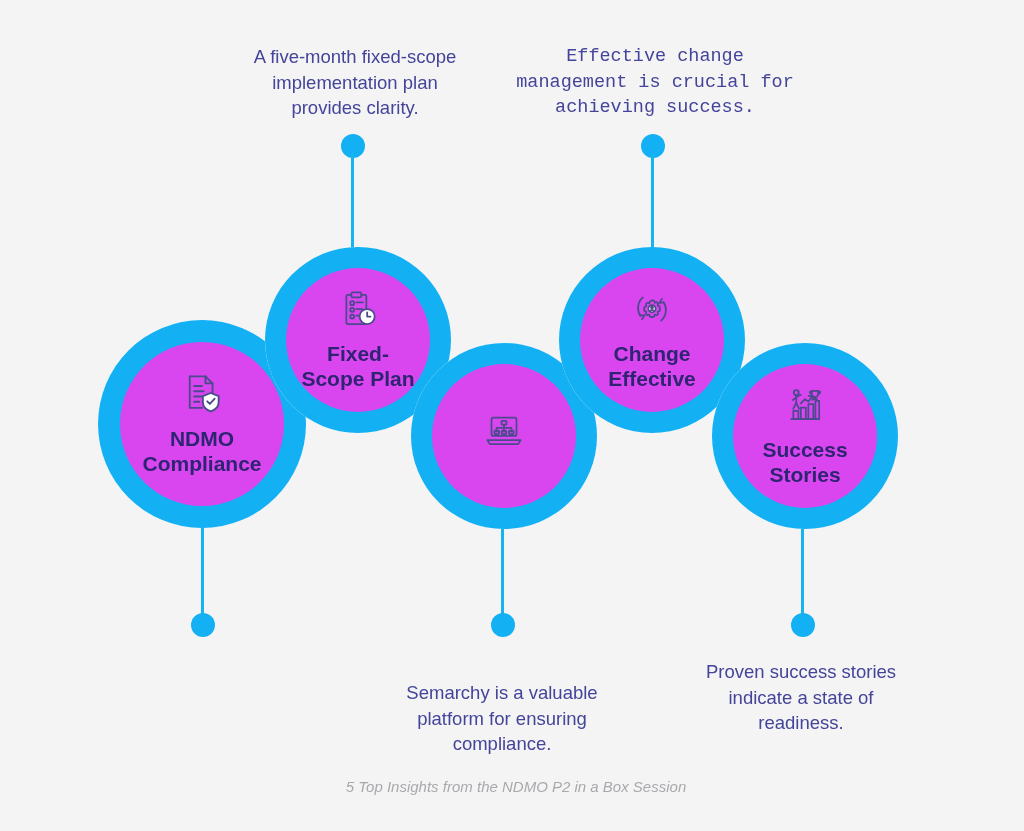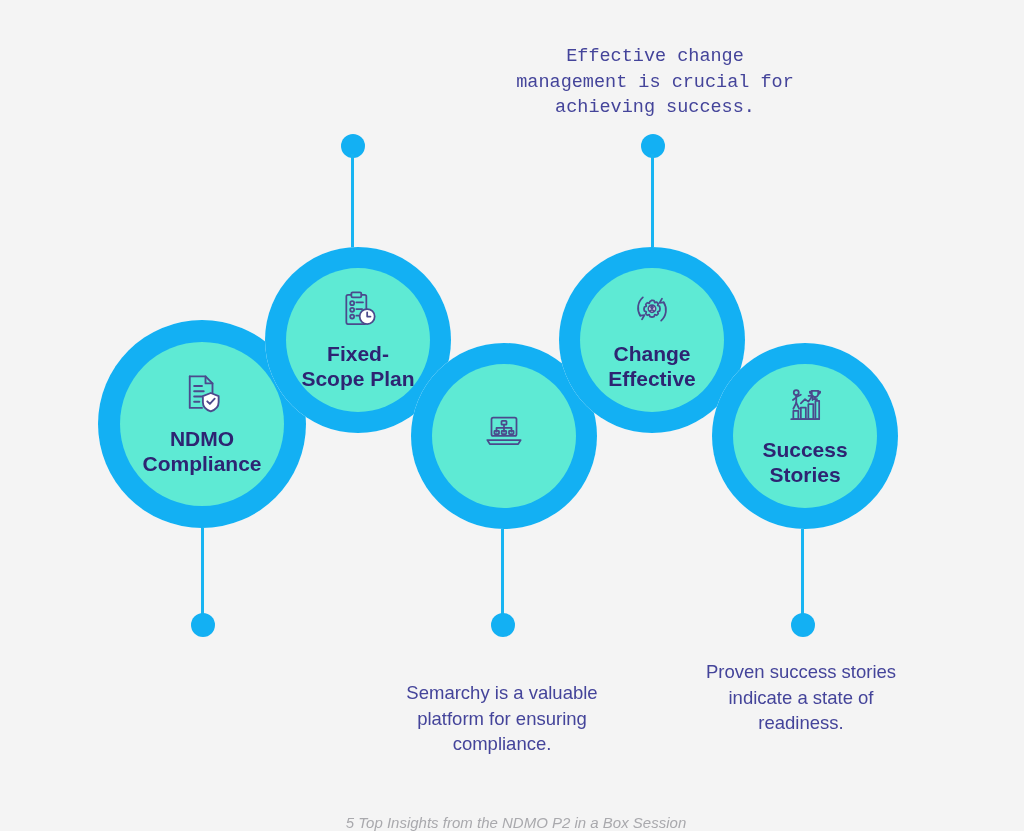--- a/index.html
+++ b/index.html
@@ -57,21 +57,21 @@
   }
   .node .ring-fill {
     position: absolute;
     inset: 0;
     border-radius: 50%;
     background: #13b0f3;
   }
   .node .inner {
     position: absolute;
     border-radius: 50%;
-    background: #5eead4;
+    background: #d946ef;
     display: flex;
     flex-direction: column;
     align-items: center;
     justify-content: center;
     text-align: center;
   }
   .node-icon {
     display: block;
     margin-bottom: 9px;
   }
@@ -94,20 +94,23 @@
     font-size: 15px;
     color: #a9a9ad;
     font-family: "Liberation Sans", sans-serif;
   }
 </style>
 </head>
 <body>
 
 <div id="canvas">
 
+  <div class="callout" style="left:216px; top:44px; width:278px;">A five-month fixed-scope
+implementation plan
+provides clarity.</div>
 
   <div class="callout" style="left:516px; top:44px; width:278px;font-family:Liberation Mono, monospace;">Effective change
 management is crucial for
 achieving success.</div>
 
   <div class="conn-dot" style="left:341px; top:134px;"></div>
   <div class="conn-line" style="left:351px; top:154px; height:110px;"></div>
 
   <div class="conn-dot" style="left:641px; top:134px;"></div>
   <div class="conn-line" style="left:651px; top:154px; height:110px;"></div>
@@ -235,15 +238,15 @@
 
 
   <div class="callout" style="left:382px; top:659px; width:240px;margin-top:21px;">Semarchy is a valuable
 platform for ensuring
 compliance.</div>
 
   <div class="callout" style="left:681px; top:659px; width:240px;">Proven success stories
 indicate a state of
 readiness.</div>
 
-  <div class="footer" style="top:814px;margin-left:8px;">5 Top Insights from the NDMO P2 in a Box Session</div>
+  <div class="footer" style="top:778px;margin-left:8px;">5 Top Insights from the NDMO P2 in a Box Session</div>
 
 </div>
 
 </body></html>

